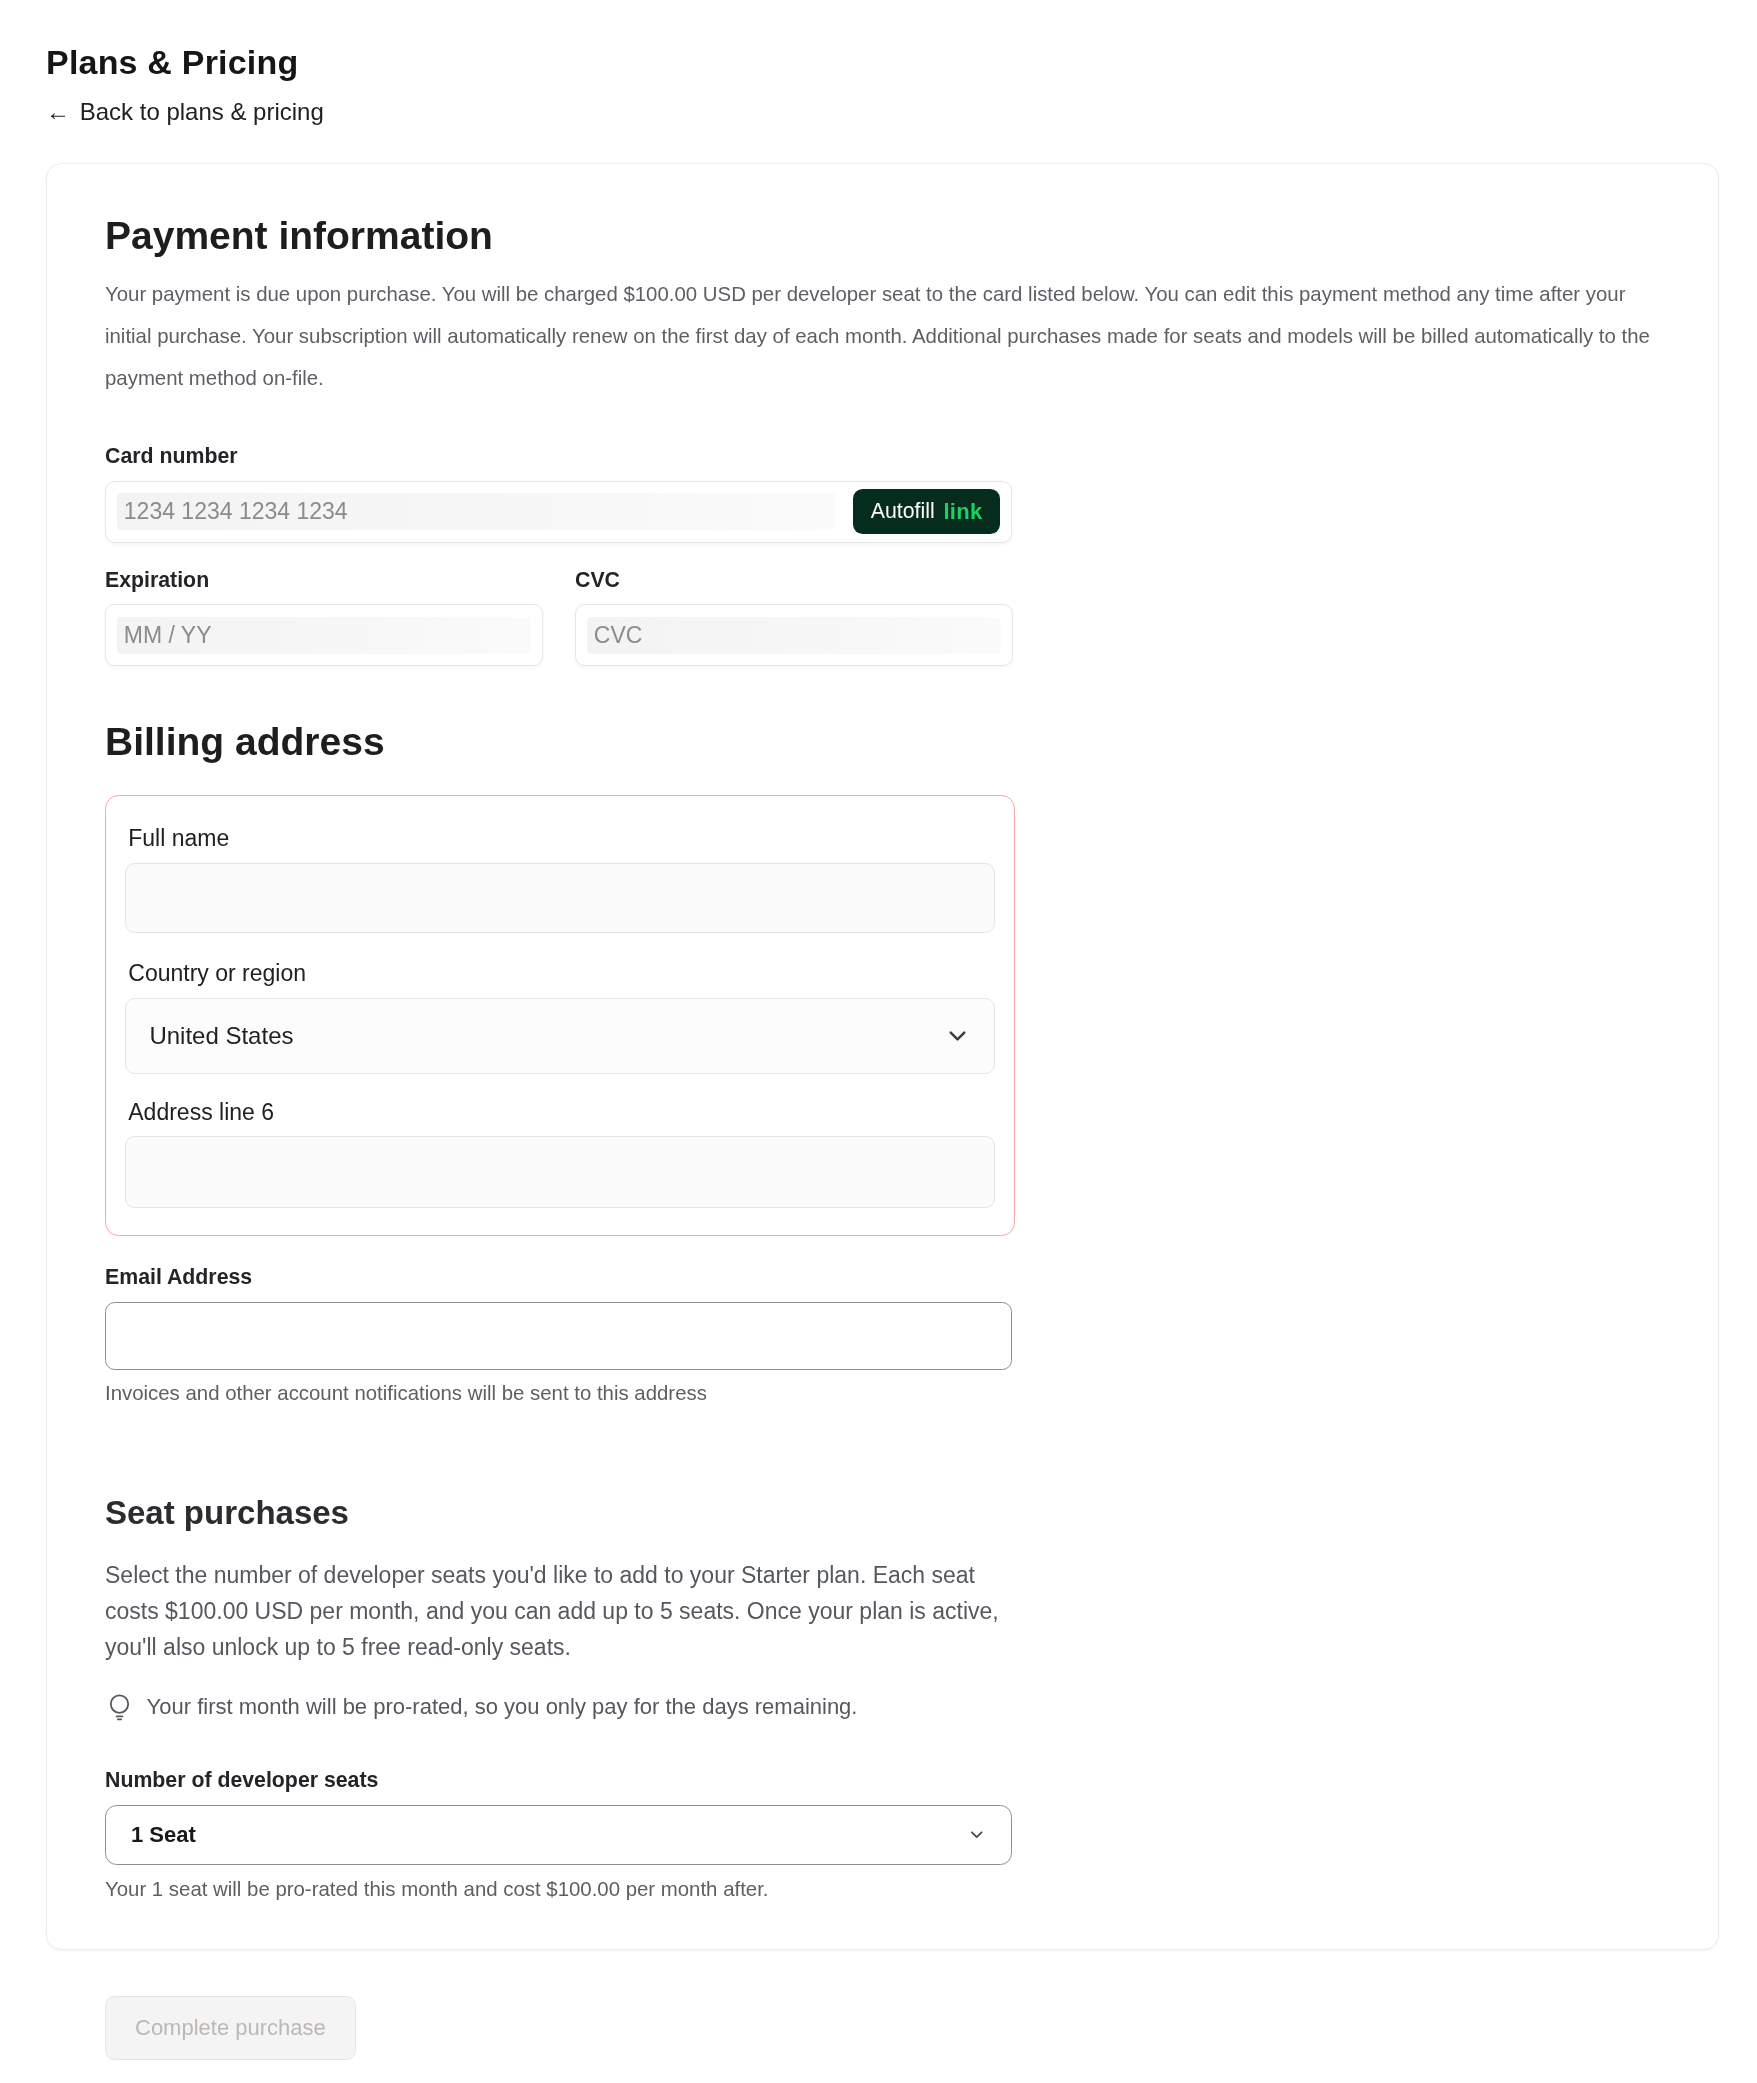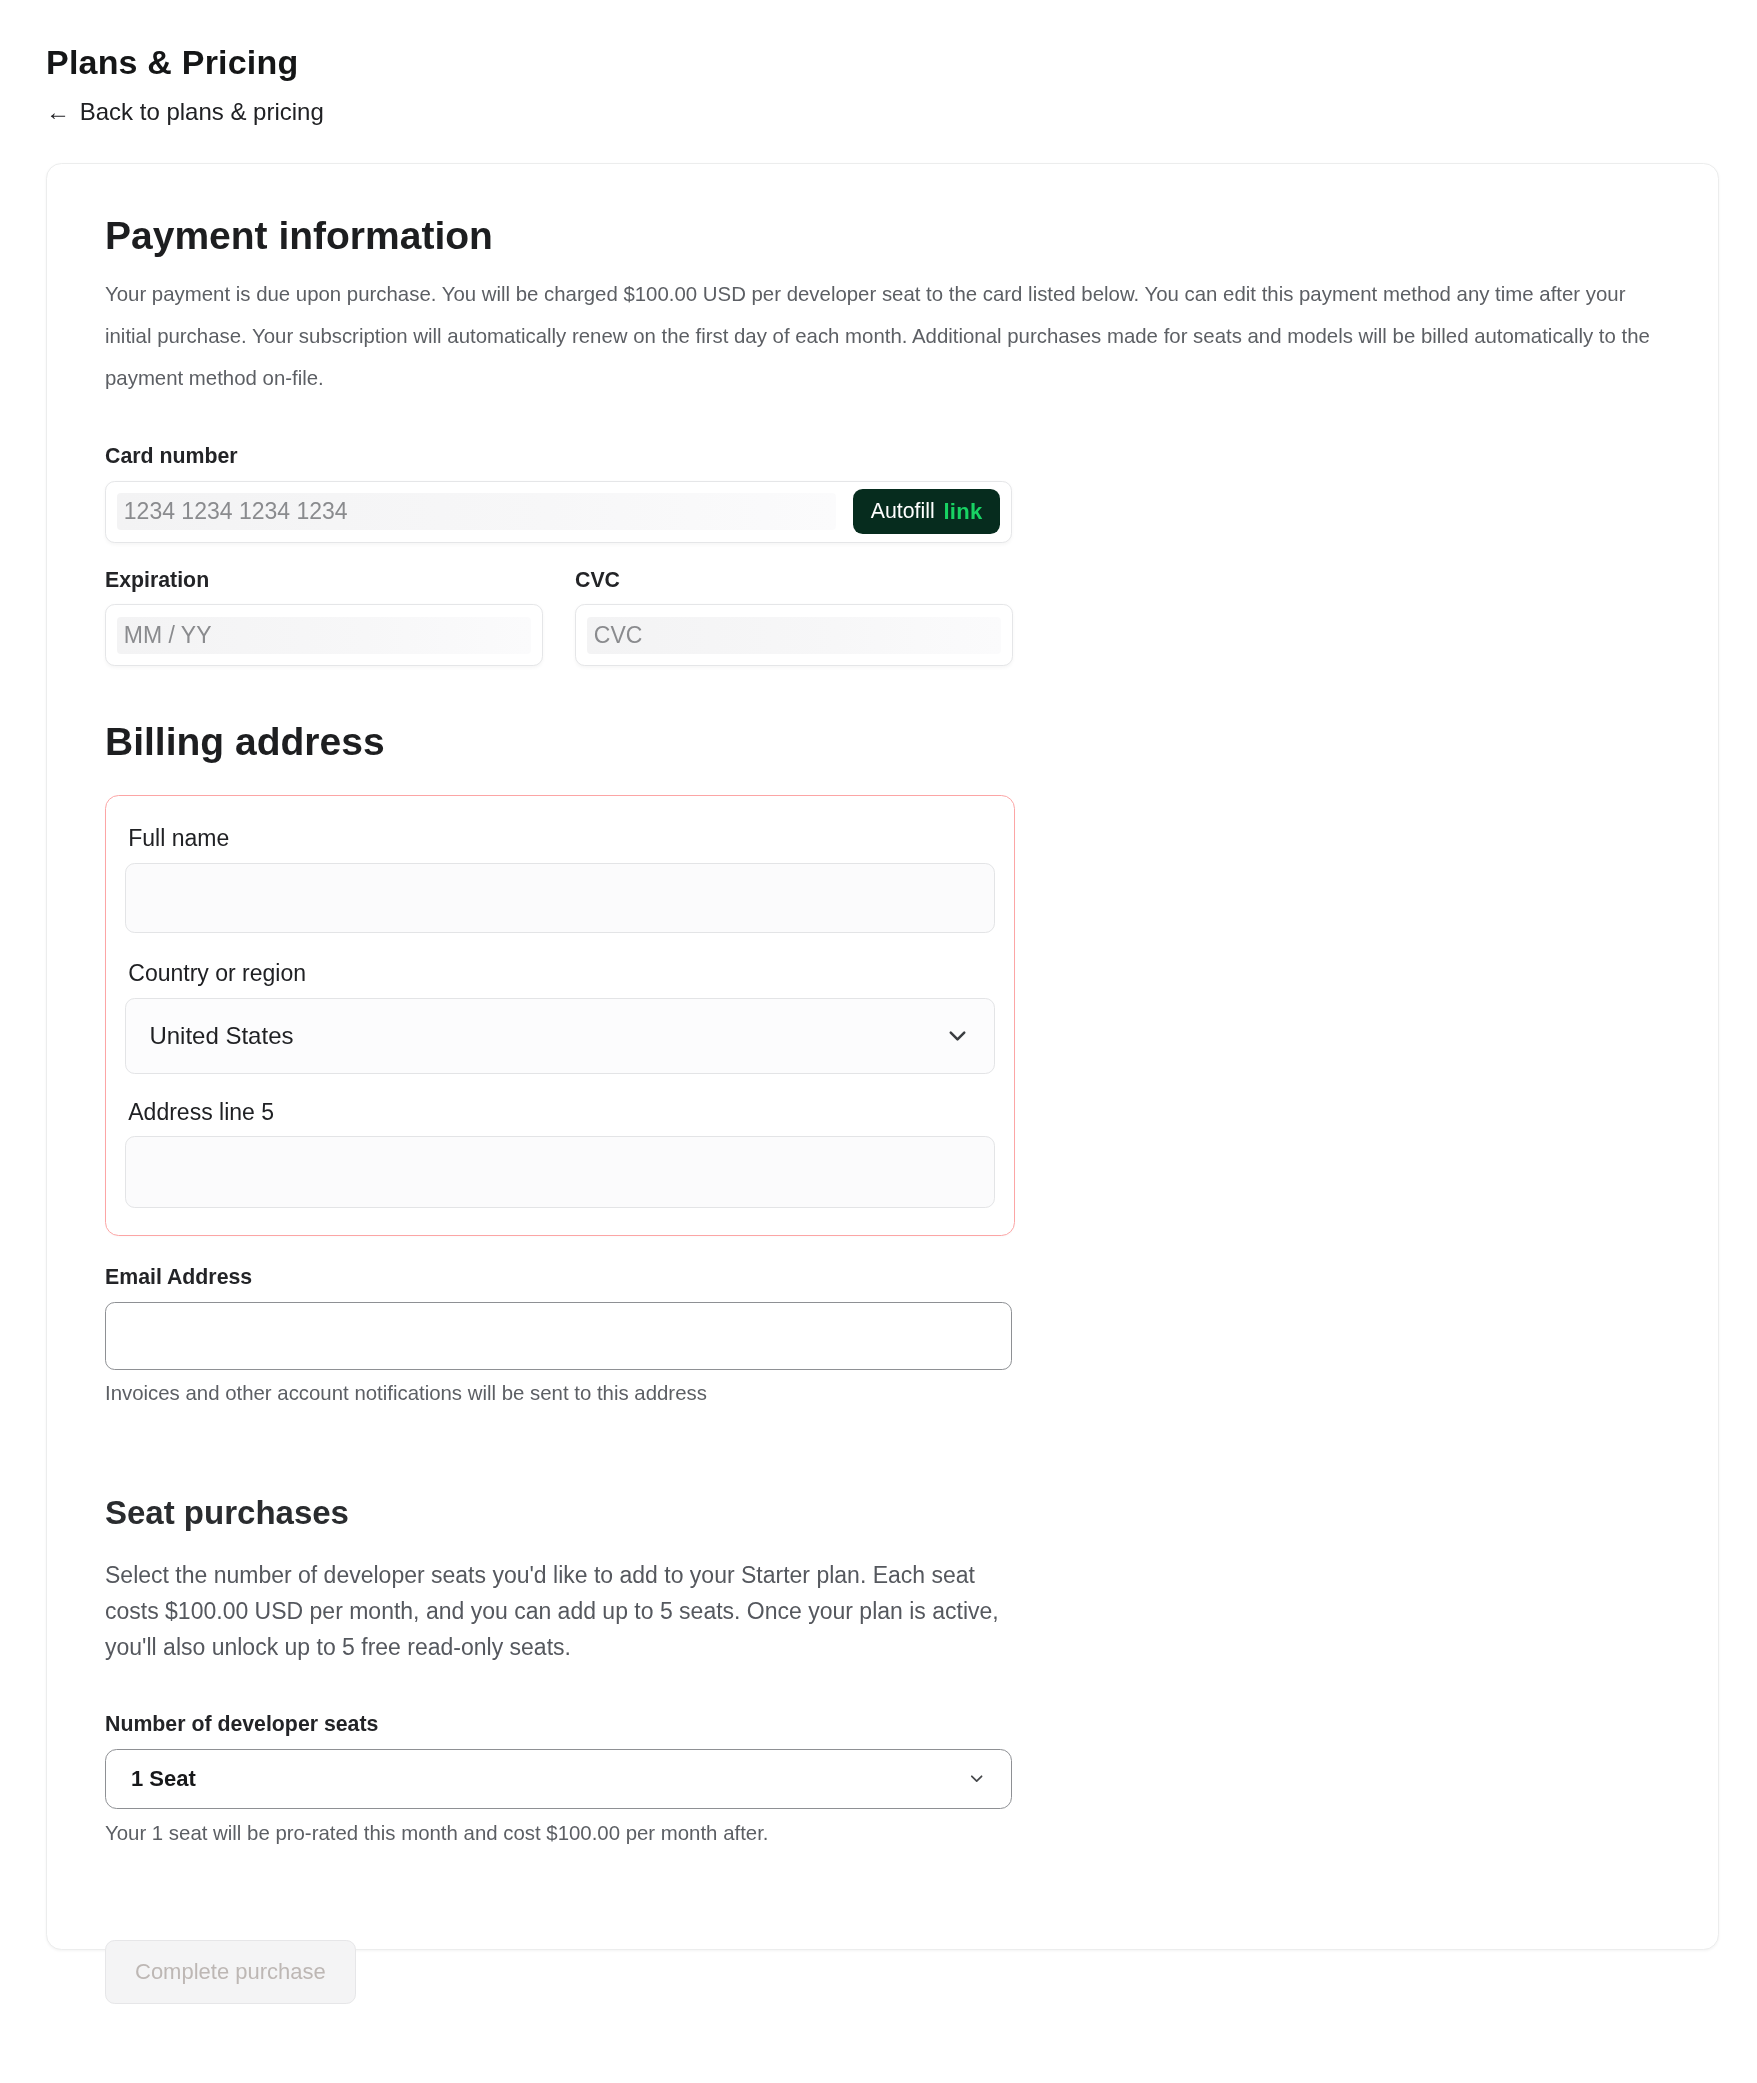--- a/index.html
+++ b/index.html
@@ -173,36 +173,45 @@
           <span class="select-value">United States</span>
           <span class="icon">
             <svg width="27" height="27" viewBox="0 0 28 28" fill="none">
               <path d="M7 11l7 7 7-7" stroke="#3a3d40" stroke-width="2.6" stroke-linecap="round" stroke-linejoin="round"></path>
             </svg>
           </span>
         </div>
       </div>
 
       <div>
-        <label class="inner-label">Address line 5</label>
+        <label class="inner-label">Address line 6</label>
         <input class="plain-input address-input" type="text" style="">
       </div>
     </div>
 
     <div class="email-block form-col">
       <label class="field-label">Email Address</label>
       <input class="email-input" type="text" style="">
       <div class="helper-text">Invoices and other account notifications will be sent to this address</div>
     </div>
   </div>
 
   <div class="seats-section">
     <h2 class="seats-heading">Seat purchases</h2>
     <p class="seats-desc">Select the number of developer seats you'd like to add to your Starter plan. Each seat costs $100.00 USD per month, and you can add up to 5 seats. Once your plan is active, you'll also unlock up to 5 free read-only seats.</p>
 
+    <div class="prorate-note">
+      <span class="icon">
+        <svg width="29" height="29" viewBox="0 0 24 24" fill="none">
+          <circle cx="12" cy="10" r="7.2" stroke="#55585e" stroke-width="1.5"></circle>
+          <path d="M9.6 20.2h4.8M10.6 22.6h2.8" stroke="#55585e" stroke-width="1.5" stroke-linecap="round"></path>
+        </svg>
+      </span>
+      <span>Your first month will be pro-rated, so you only pay for the days remaining.</span>
+    </div>
 
     <div class="seats-label-block">
       <label class="field-label">Number of developer seats</label>
       <div class="seats-select">
         <span class="seats-select-value">1 Seat</span>
         <span class="icon">
           <svg width="19.4" height="19.4" viewBox="0 0 20 20" fill="none">
             <path d="M5 7.5l5 5 5-5" stroke="#46484b" stroke-width="1.8" stroke-linecap="round" stroke-linejoin="round"></path>
           </svg>
         </span>

